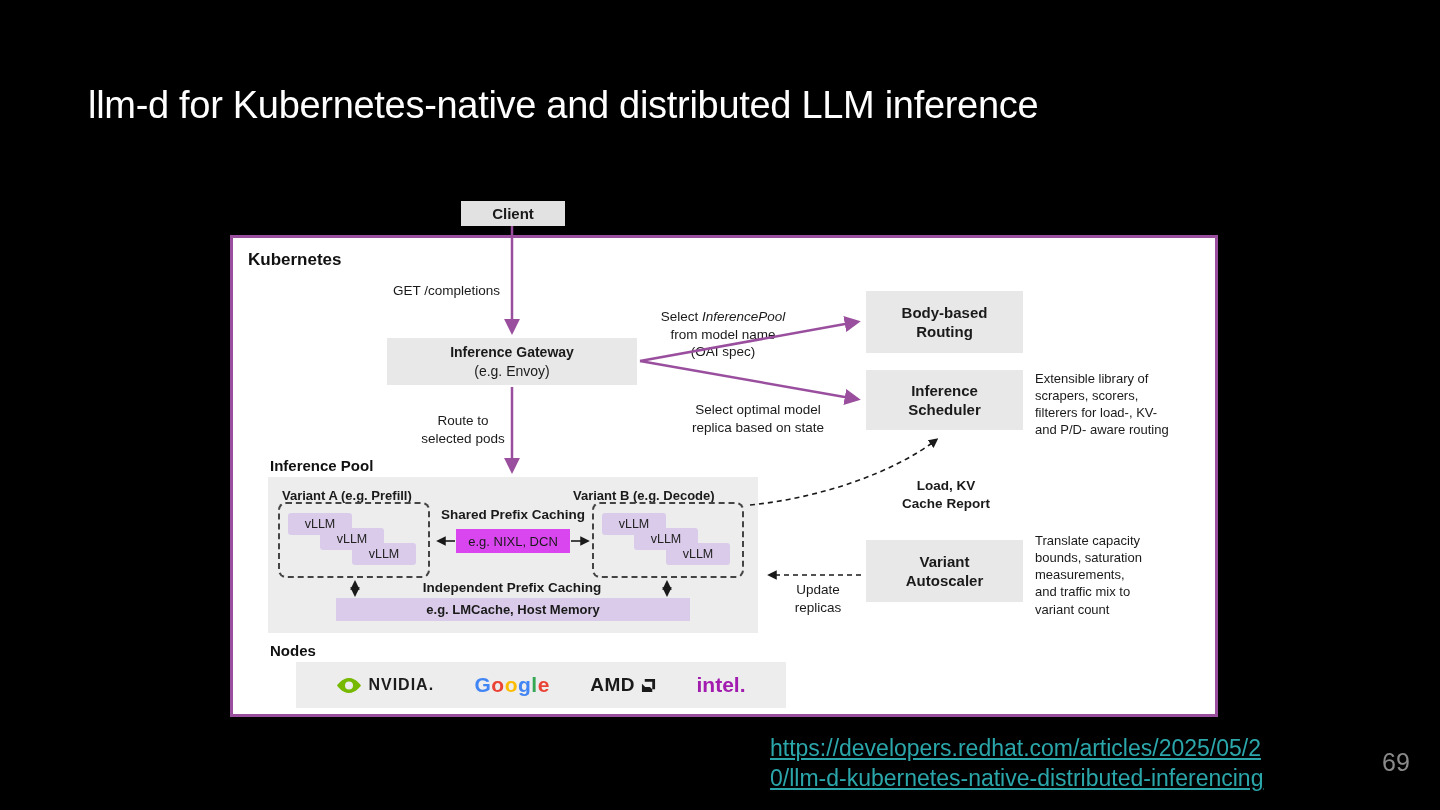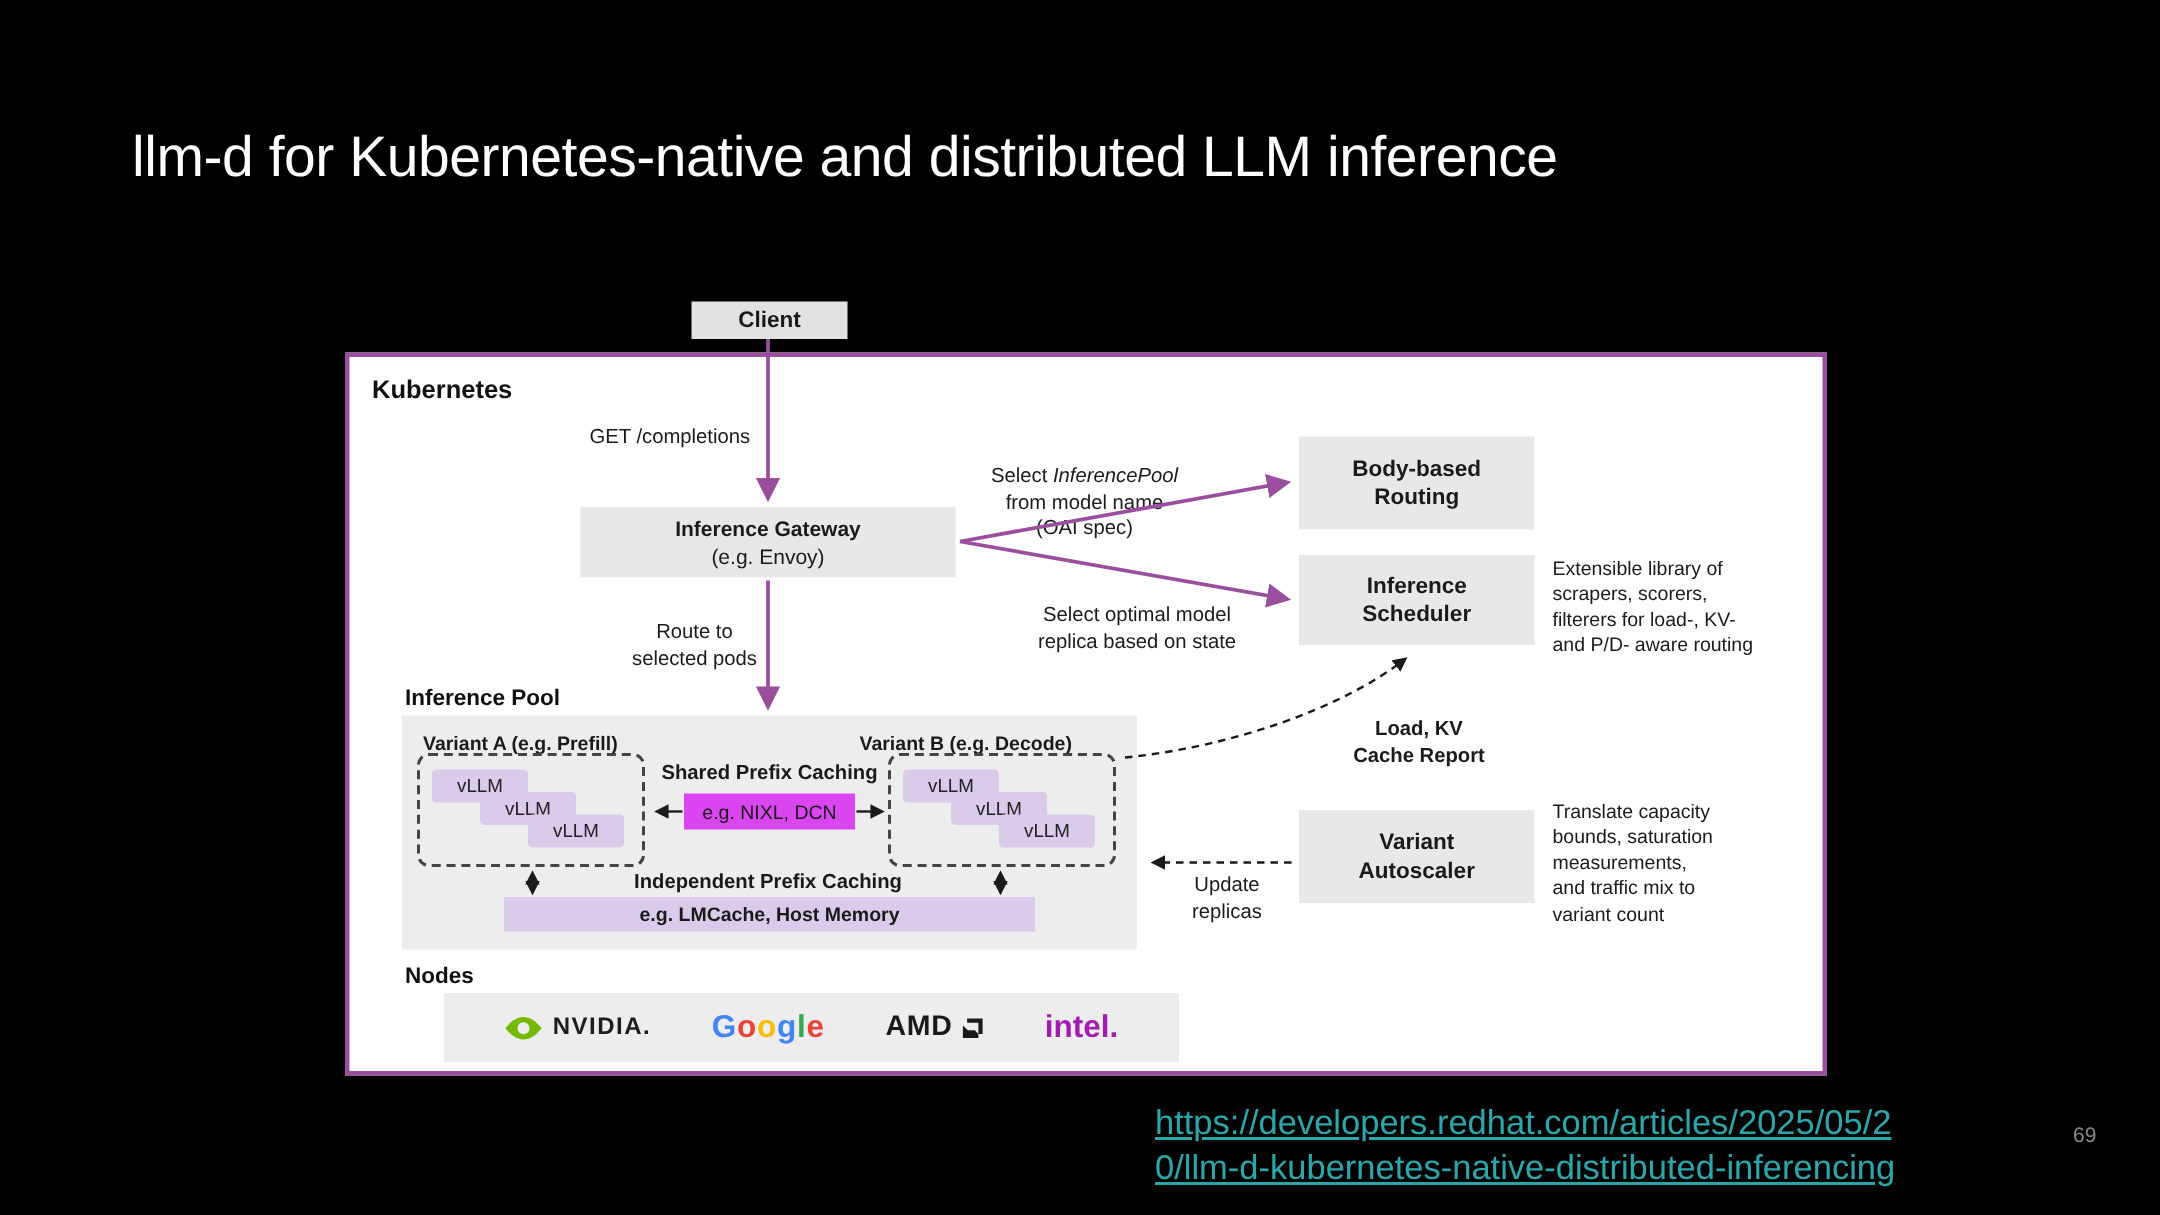--- a/index.html
+++ b/index.html
@@ -64,21 +64,21 @@
   .nvidia-text { font-size:16px; font-weight:700; color:#1d1d1d; letter-spacing:1px; }
   .google { font-size:21px; font-weight:700; letter-spacing:0.5px; }
   .gb { color:#4285F4; } .gr { color:#EA4335; } .gy { color:#FBBC05; } .gg { color:#34A853; }
   .amd-text { font-size:19px; font-weight:700; color:#1a1a1a; letter-spacing:0.5px; }
   .intel-text { font-size:21px; font-weight:700; color:#a21caf; }
 
   svg.overlay { position:absolute; left:0; top:0; width:1440px; height:810px; pointer-events:none; z-index:2; }
 
   .link { left:770px; top:733px; font-size:23px; color:#2ba7ab; line-height:1.32; cursor:pointer; z-index:1; }
   .link div { text-decoration:underline; }
-  .pagenum { left:1382px; top:748px; font-size:14px; color:#8a8a8a; z-index:1; }
+  .pagenum { left:1382px; top:748px; font-size:25px; color:#8a8a8a; z-index:1; }
 </style>
 </head>
 <body>
 
 <div class="slide">
 
   <div class="abs title">llm-d for Kubernetes-native and distributed LLM inference</div>
 
   <div class="abs client">
     <span>Client</span>

